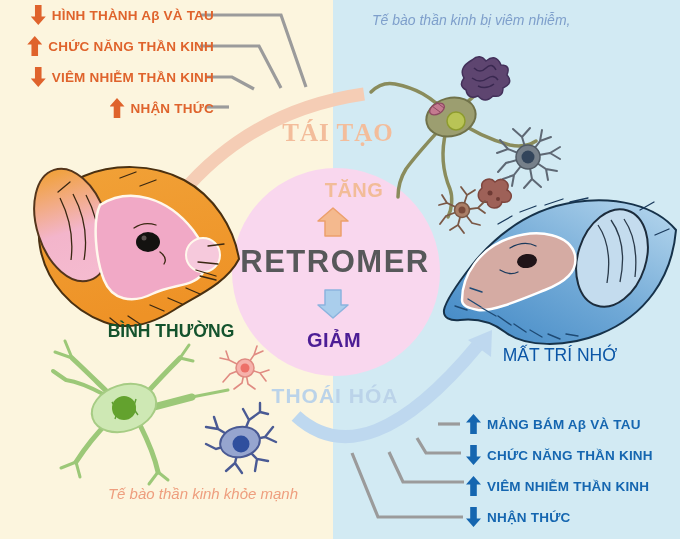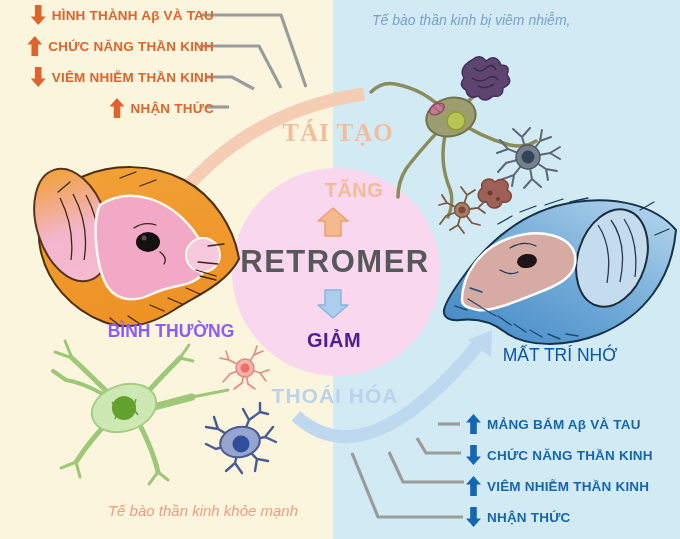--- a/index.html
+++ b/index.html
@@ -21,24 +21,24 @@
   .effects.br .effect-row{color:#1566B0;}
   .arrow{display:inline-block;width:15px;height:20px;background:currentColor;flex:0 0 auto;}
   .arrow.up{clip-path:polygon(50% 0,100% 42%,72% 42%,72% 100%,28% 100%,28% 42%,0 42%);}
   .arrow.down{clip-path:polygon(50% 100%,100% 58%,72% 58%,72% 0,28% 0,28% 58%,0 58%);}
   
   .lbl-tai-tao{left:338px;top:119px;font-weight:bold;font-size:25px;letter-spacing:1px;color:#F3BD9B;font-family:Liberation Serif, serif;}
   .lbl-thoai-hoa{left:335px;top:384px;font-weight:bold;font-size:21px;letter-spacing:1px;color:#BBD3E9;text-align:center;}
   .lbl-tang{left:354px;top:179px;font-weight:bold;font-size:20px;letter-spacing:.5px;color:#F2BC98;}
   .lbl-giam{left:334px;top:329px;font-weight:bold;font-size:20px;letter-spacing:.5px;color:#4c1d95;}
   .lbl-retromer{left:335px;top:244px;font-weight:bold;font-size:31px;letter-spacing:1.5px;color:#57585A;}
-  .lbl-binh-thuong{left:171px;top:321px;font-weight:bold;font-size:17.5px;color:#8b5cf6;}
+  .lbl-binh-thuong{left:171px;top:321px;font-weight:bold;font-size:17.5px;color:#14532d;}
   .lbl-mat-tri-nho{left:560px;top:345px;font-weight:normal;font-size:17.5px;color:#0A55A6;}
   .cap-tr{left:372px;top:10px;font-style:italic;font-size:14px;line-height:21px;color:#7E9FCB;}
-  .cap-bl{left:203px;top:502px;font-style:italic;font-size:15px;color:#EE9E7E;}
+  .cap-bl{left:203px;top:485px;font-style:italic;font-size:15px;color:#EE9E7E;}
   .cn-arrow{position:absolute;z-index:3;width:32px;height:30px;}
 </style>
 </head>
 <body>
 
 <div class="canvas">
   <div class="bg-right"></div>
   <div class="circle"></div>
 
   <svg class="art" width="680" height="539" viewBox="0 0 680 539">

